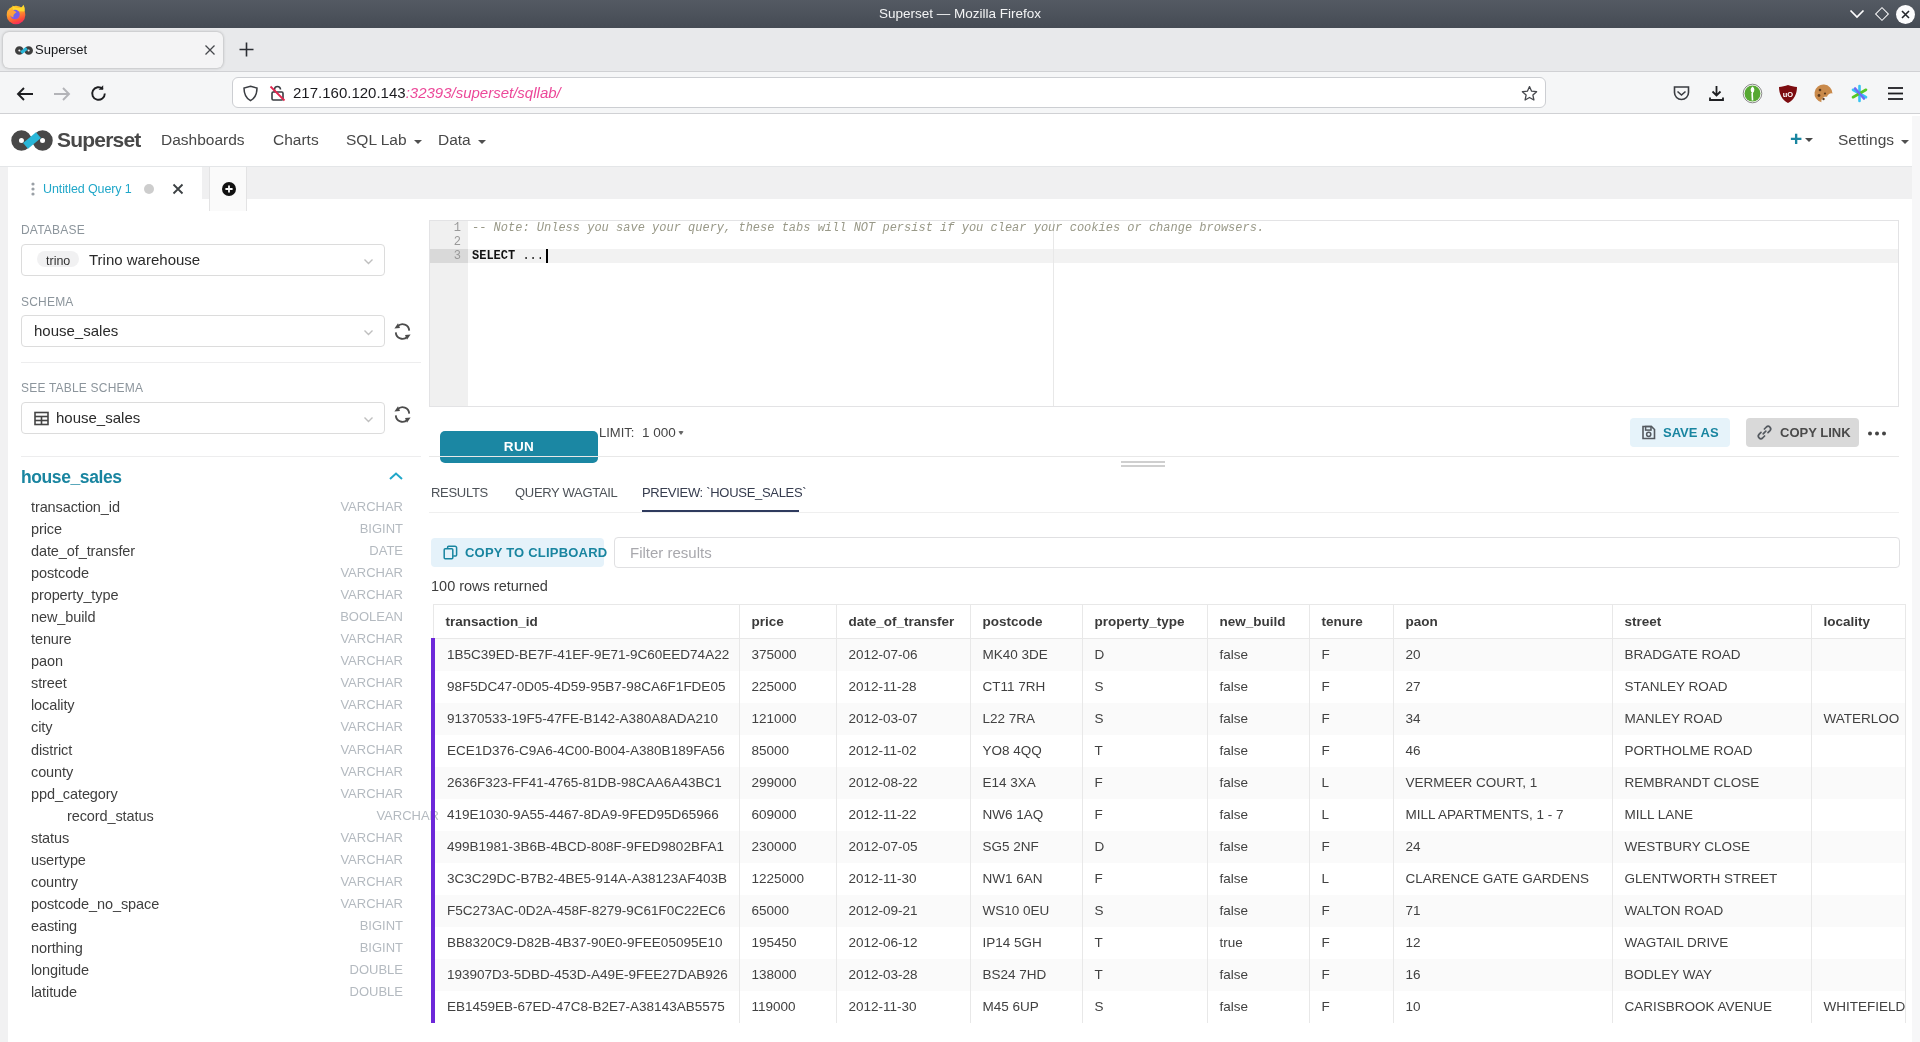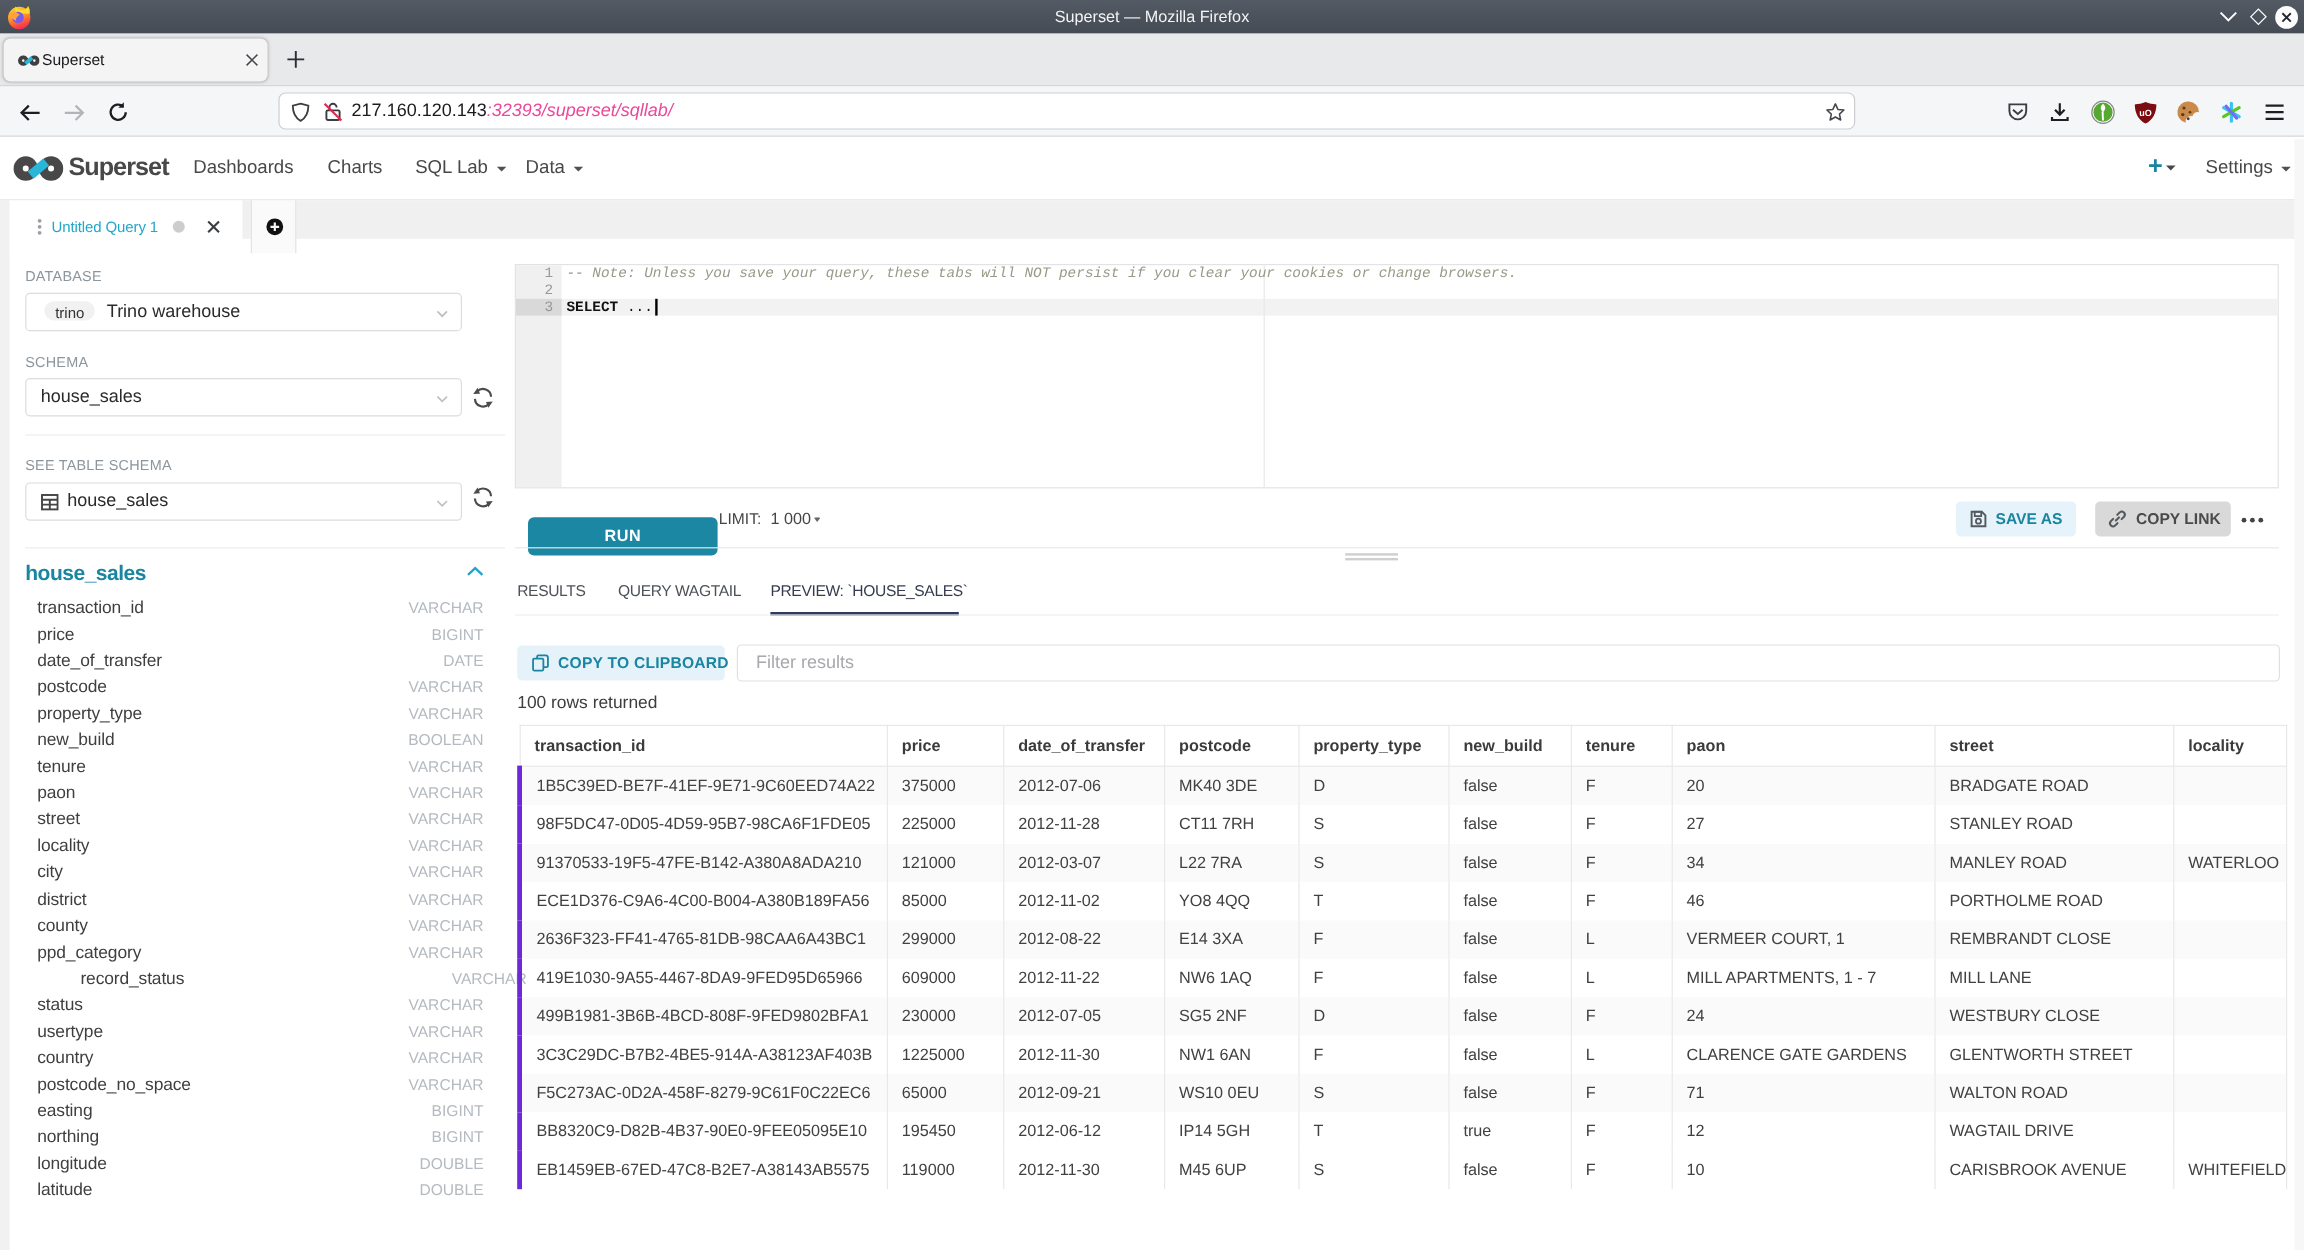--- a/index.html
+++ b/index.html
@@ -593,20 +593,32 @@
         <td>195450</td>
         <td>2012-06-12</td>
         <td>IP14 5GH</td>
         <td>T</td>
         <td>true</td>
         <td>F</td>
         <td>12</td>
         <td>WAGTAIL DRIVE</td>
         <td></td>
       </tr>
+  <tr class="odd">
+        <td>193907D3-5DBD-453D-A49E-9FEE27DAB926</td>
+        <td>138000</td>
+        <td>2012-03-28</td>
+        <td>BS24 7HD</td>
+        <td>T</td>
+        <td>false</td>
+        <td>F</td>
+        <td>16</td>
+        <td>BODLEY WAY</td>
+        <td></td>
+      </tr>
   <tr>
         <td>EB1459EB-67ED-47C8-B2E7-A38143AB5575</td>
         <td>119000</td>
         <td>2012-11-30</td>
         <td>M45 6UP</td>
         <td>S</td>
         <td>false</td>
         <td>F</td>
         <td>10</td>
         <td>CARISBROOK AVENUE</td>

